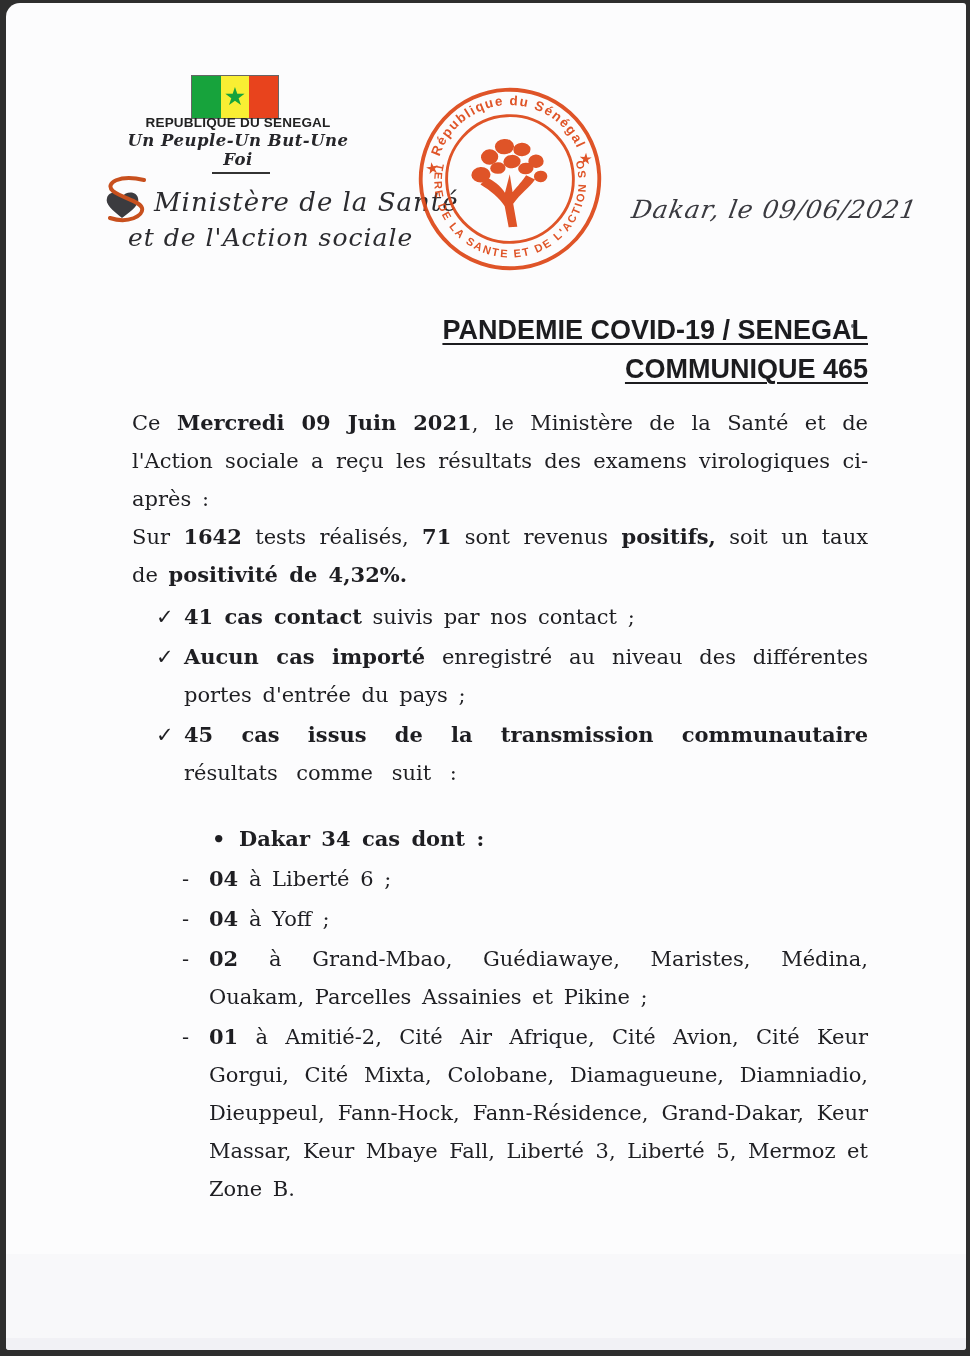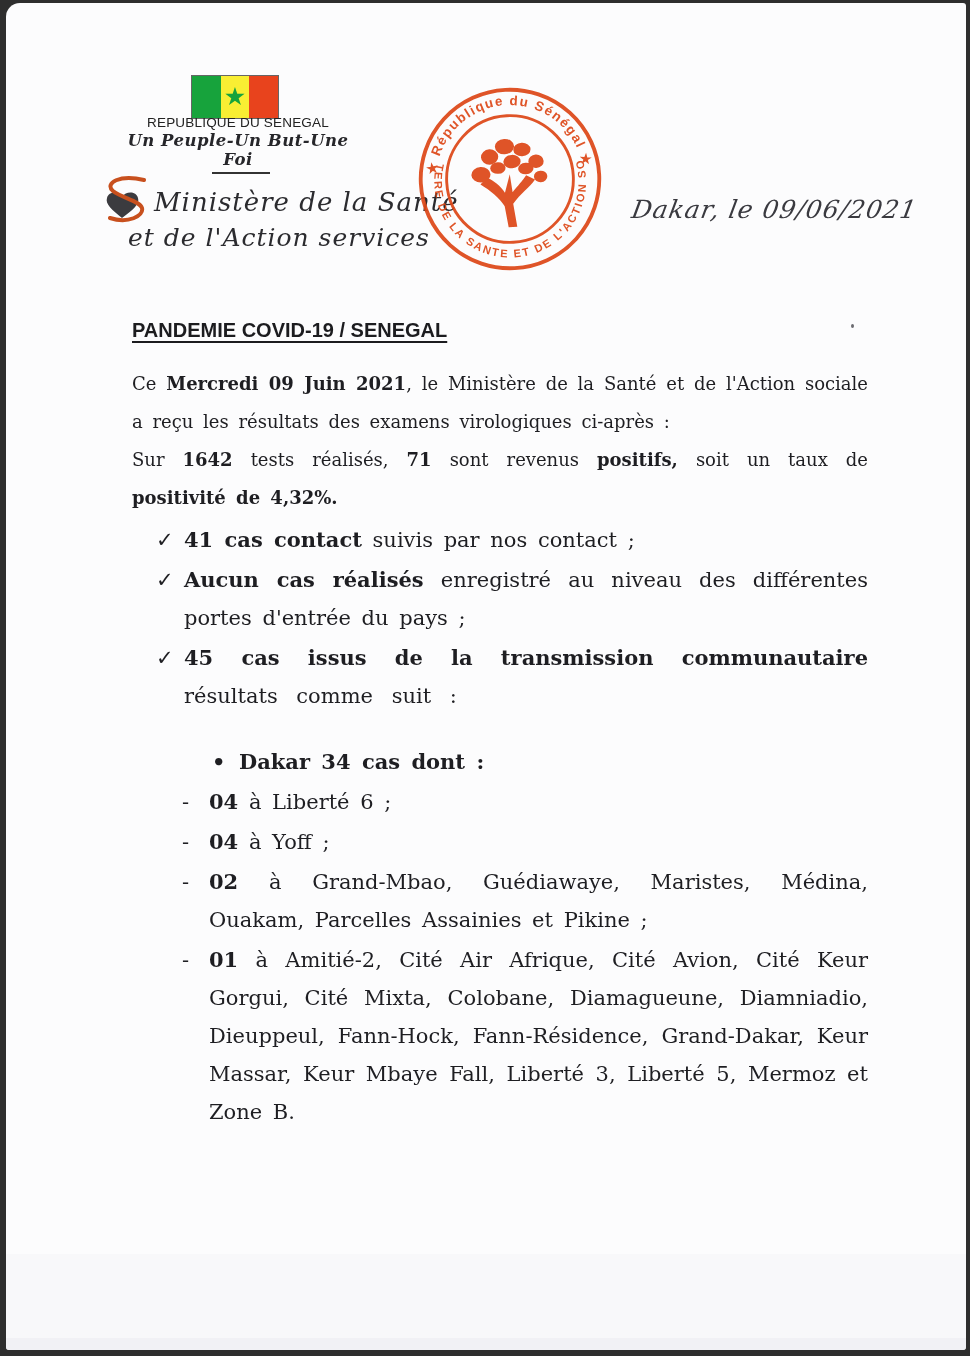--- a/index.html
+++ b/index.html
@@ -18,43 +18,43 @@
   .band1{bottom:12px;height:84px;opacity:.55;}
   .band2{bottom:0;height:12px;background:#eeeef2;opacity:.8;}
 
   
   .flag{position:absolute;left:185px;top:72px;width:86px;height:42px;
         border:1px solid #666;display:flex;}
   .flag .stripe{flex:1;position:relative;}
   .flag .star{position:absolute;left:50%;top:50%;transform:translate(-50%,-54%);
         font-size:25px;line-height:1;}
   .republic{position:absolute;left:124px;top:112px;width:216px;text-align:center;
-        font-family:"Liberation Sans",sans-serif;font-weight:normal;font-size:13.5px;
+        font-family:"Liberation Sans",sans-serif;font-weight:bold;font-size:13.5px;
         color:#222;letter-spacing:.2px;}
   .motto{position:absolute;left:104px;top:128px;width:256px;text-align:center;
         font-style:italic;font-size:16.5px;color:#26262a;letter-spacing:.5px;font-weight:bold;}
   .hdr-divider{position:absolute;left:206px;top:169px;width:58px;height:2px;background:#333;}
   .ministry-logo{position:absolute;left:94px;top:172px;}
   .ministry-l1{position:absolute;left:148px;top:184px;font-style:italic;font-size:26px;
         color:#2b2b2f;letter-spacing:1px;}
   .ministry-l2{position:absolute;left:122px;top:220px;font-style:italic;font-size:25px;
         color:#2b2b2f;letter-spacing:1px;}
   .dateline{position:absolute;left:626px;top:192px;font-style:italic;font-size:25px;
         color:#3a3a40;transform:skewX(-10deg);letter-spacing:1px;}
   .stamp{position:absolute;left:408px;top:80px;transform:rotate(-3deg);opacity:.93;}
   .speck{position:absolute;left:845px;top:321px;width:3px;height:4px;border-radius:50%;
         background:#6b6b70;}
 
   
   .content{position:absolute;left:126px;top:312px;width:736px;color:#1e1e22;}
-  .doc-title{font-family:"Liberation Sans",sans-serif;font-weight:bold;font-size:20px;
-        text-align:left;line-height:30px;text-decoration:underline;
+  .doc-title{font-family:"Liberation Sans",sans-serif;font-weight:bold;font-size:27px;
+        text-align:right;line-height:30px;text-decoration:underline;
         text-decoration-thickness:2px;text-underline-offset:4px;color:#1c1c1f;}
   .doc-title.second{margin-top:9px;}
-  .para{font-size:18px;line-height:38px;text-align:justify;word-spacing:4px;margin:0;}
+  .para{font-size:21px;line-height:38px;text-align:justify;word-spacing:4px;margin:0;}
   .para.first{margin-top:20px;}
   .item{position:relative;font-size:21px;line-height:38px;text-align:justify;
         word-spacing:4px;}
   .marker{position:absolute;top:0;font-weight:bold;}
   .check-item{padding-left:52px;margin-top:2px;}
   .check-item .marker{left:24px;font-weight:normal;}
   .check-item.firstcheck{margin-top:4px;}
   .check-item.wide{word-spacing:12px;}
   .bullet-item{padding-left:107px;margin-top:28px;font-weight:bold;}
   .bullet-item .marker{left:80px;}
@@ -77,21 +77,21 @@
 
   <div class="republic">REPUBLIQUE DU SENEGAL</div>
   <div class="motto">Un Peuple-Un But-Une Foi</div>
   <div class="hdr-divider"></div>
 
   <svg class="ministry-logo" width="48" height="52" viewBox="0 0 48 52">
     <path d="M22,22 C19,16 9,16 7,23 C5,29 12,35 22,43 C33,35 40,29 38,23 C36,16 26,16 22,22 Z" fill="#3b3b3f"></path>
     <path d="M44,5 C20,-1 4,8 13,16 C22,23 40,26 42,33 C44,41 28,49 10,43" stroke="#c8501e" stroke-width="4" fill="none" stroke-linecap="round"></path>
   </svg>
   <div class="ministry-l1">Ministère de la Santé</div>
-  <div class="ministry-l2">et de l'Action services</div>
+  <div class="ministry-l2">et de l'Action sociale</div>
 
   <svg class="stamp" width="192" height="192" viewBox="0 0 200 200">
     <g fill="none" stroke="#dd4818">
       <circle cx="100" cy="100" r="93" stroke-width="4"></circle>
       <circle cx="100" cy="100" r="66" stroke-width="3"></circle>
     </g>
     <defs>
       <path id="arcTop" d="M 23,100 A 77,77 0 0 1 177,100"></path>
       <path id="arcBottom" d="M 25,78 A 79,79 0 1 0 175,78"></path>
     </defs>
@@ -114,32 +114,33 @@
       <ellipse cx="103" cy="82" rx="9" ry="7"></ellipse>
     </g>
   </svg>
 
   <div class="dateline">Dakar, le 09/06/2021</div>
   <div class="speck"></div>
 
   <div class="content">
 
     <div class="doc-title">PANDEMIE COVID-19 / SENEGAL</div>
+    <div class="doc-title second">COMMUNIQUE 465</div>
 
     <p class="para first"><span>Ce </span><b>Mercredi 09 Juin 2021</b><span>, le Ministère de la Santé et de l'Action sociale a reçu les résultats des examens virologiques ci-après :</span></p>
 
     <p class="para"><span>Sur </span><b>1642</b><span> tests réalisés, </span><b>71</b><span> sont revenus </span><b>positifs,</b><span> soit un taux de </span><b>positivité de 4,32%.</b></p>
 
 
     <div class="item check-item firstcheck">
       <span class="marker">✓</span><b>41 cas contact</b><span> suivis par nos contact ;</span>
     </div>
 
     <div class="item check-item">
-      <span class="marker">✓</span><b>Aucun cas réalisés</b><span> enregistré au niveau des différentes portes d'entrée du pays ;</span>
+      <span class="marker">✓</span><b>Aucun cas importé</b><span> enregistré au niveau des différentes portes d'entrée du pays ;</span>
     </div>
 
     <div class="item check-item wide">
       <span class="marker">✓</span><b>45 cas issus de la transmission communautaire</b><span> résultats comme suit :</span>
     </div>
 
     <div class="item bullet-item">
       <span class="marker">•</span><span>Dakar 34 cas dont :</span>
     </div>
 

